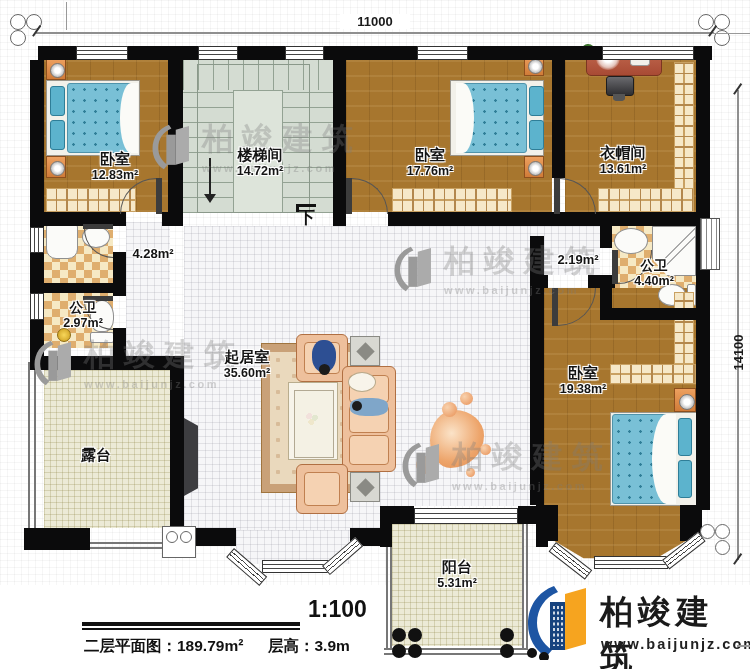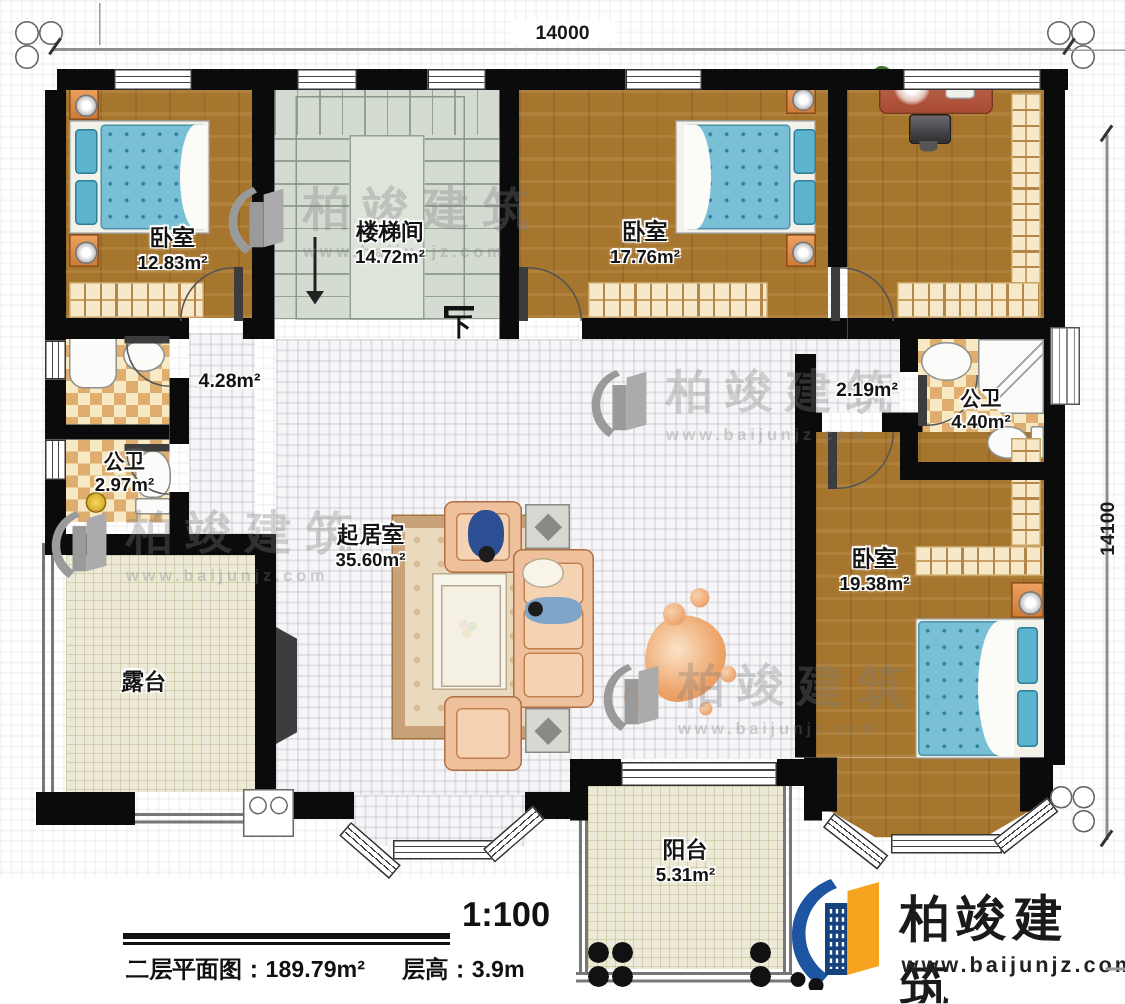--- a/index.html
+++ b/index.html
@@ -345,20 +345,24 @@
     <span class="rarea">12.83m²</span>
   </div>
   <div class="abs z7 rlabel" style="left:205px;top:146px;width:110px">
     <span class="rname">楼梯间</span>
     <span class="rarea">14.72m²</span>
   </div>
   <div class="abs z7 rlabel" style="left:375px;top:146px;width:110px">
     <span class="rname">卧室</span>
     <span class="rarea">17.76m²</span>
   </div>
+  <div class="abs z7 rlabel" style="left:568px;top:144px;width:110px">
+    <span class="rname">衣帽间</span>
+    <span class="rarea">13.61m²</span>
+  </div>
   <div class="abs z7 rlabel" style="left:38px;top:300px;width:90px">
     <span class="rname" style="font-size:13.5px">公卫</span>
     <span class="rarea">2.97m²</span>
   </div>
   <div class="abs z7 rlabel" style="left:118px;top:246px;width:70px">
     <span class="rarea" style="font-size:13px">4.28m²</span>
   </div>
   <div class="abs z7 rlabel" style="left:543px;top:252px;width:70px">
     <span class="rarea" style="font-size:13px">2.19m²</span>
   </div>
@@ -382,21 +386,21 @@
     <span class="rarea">5.31m²</span>
   </div>
   <div class="abs z7" style="left:296px;top:204px;width:20px;height:2.5px;background:#111"></div>
   <div class="abs z7" style="left:296px;top:204px;width:2.5px;height:8px;background:#111"></div>
   <div class="abs z7" style="left:298px;top:206px;font-size:17px;font-weight:bold;color:#111">下</div>
 
   <div class="abs z7 dimline" style="left:36px;top:32px;width:678px;height:1.5px"></div>
   <div class="abs z7 tick" style="left:30px;top:30px"></div>
   <div class="abs z7 tick" style="left:706px;top:30px"></div>
   <div class="abs z7" style="left:66px;top:2px;width:1px;height:28px;background:#999"></div>
-  <div class="abs z7 dim" style="left:340px;top:14px;width:70px;text-align:center;background:#fff">14000</div>
+  <div class="abs z7 dim" style="left:340px;top:14px;width:70px;text-align:center;background:#fff">11000</div>
   <div class="abs z7 dimline" style="left:737px;top:90px;width:1.5px;height:470px"></div>
   <div class="abs z7 tick" style="left:731px;top:88px"></div>
   <div class="abs z7 tick" style="left:731px;top:558px"></div>
   <div class="abs z7" style="left:712px;top:33px;width:38px;height:1px;background:#999"></div>
   <div class="abs z7 dim" style="left:708px;top:345px;width:60px;text-align:center;transform:rotate(-90deg)">14100</div>
 
   <div class="abs z7 scale" style="left:308px;top:596px">1:100</div>
   <div class="abs z7" style="left:82px;top:622px;width:218px;height:4px;background:#111"></div>
   <div class="abs z7" style="left:82px;top:628px;width:218px;height:1.5px;background:#111"></div>
   <div class="abs z7 info" style="left:84px;top:636px">

